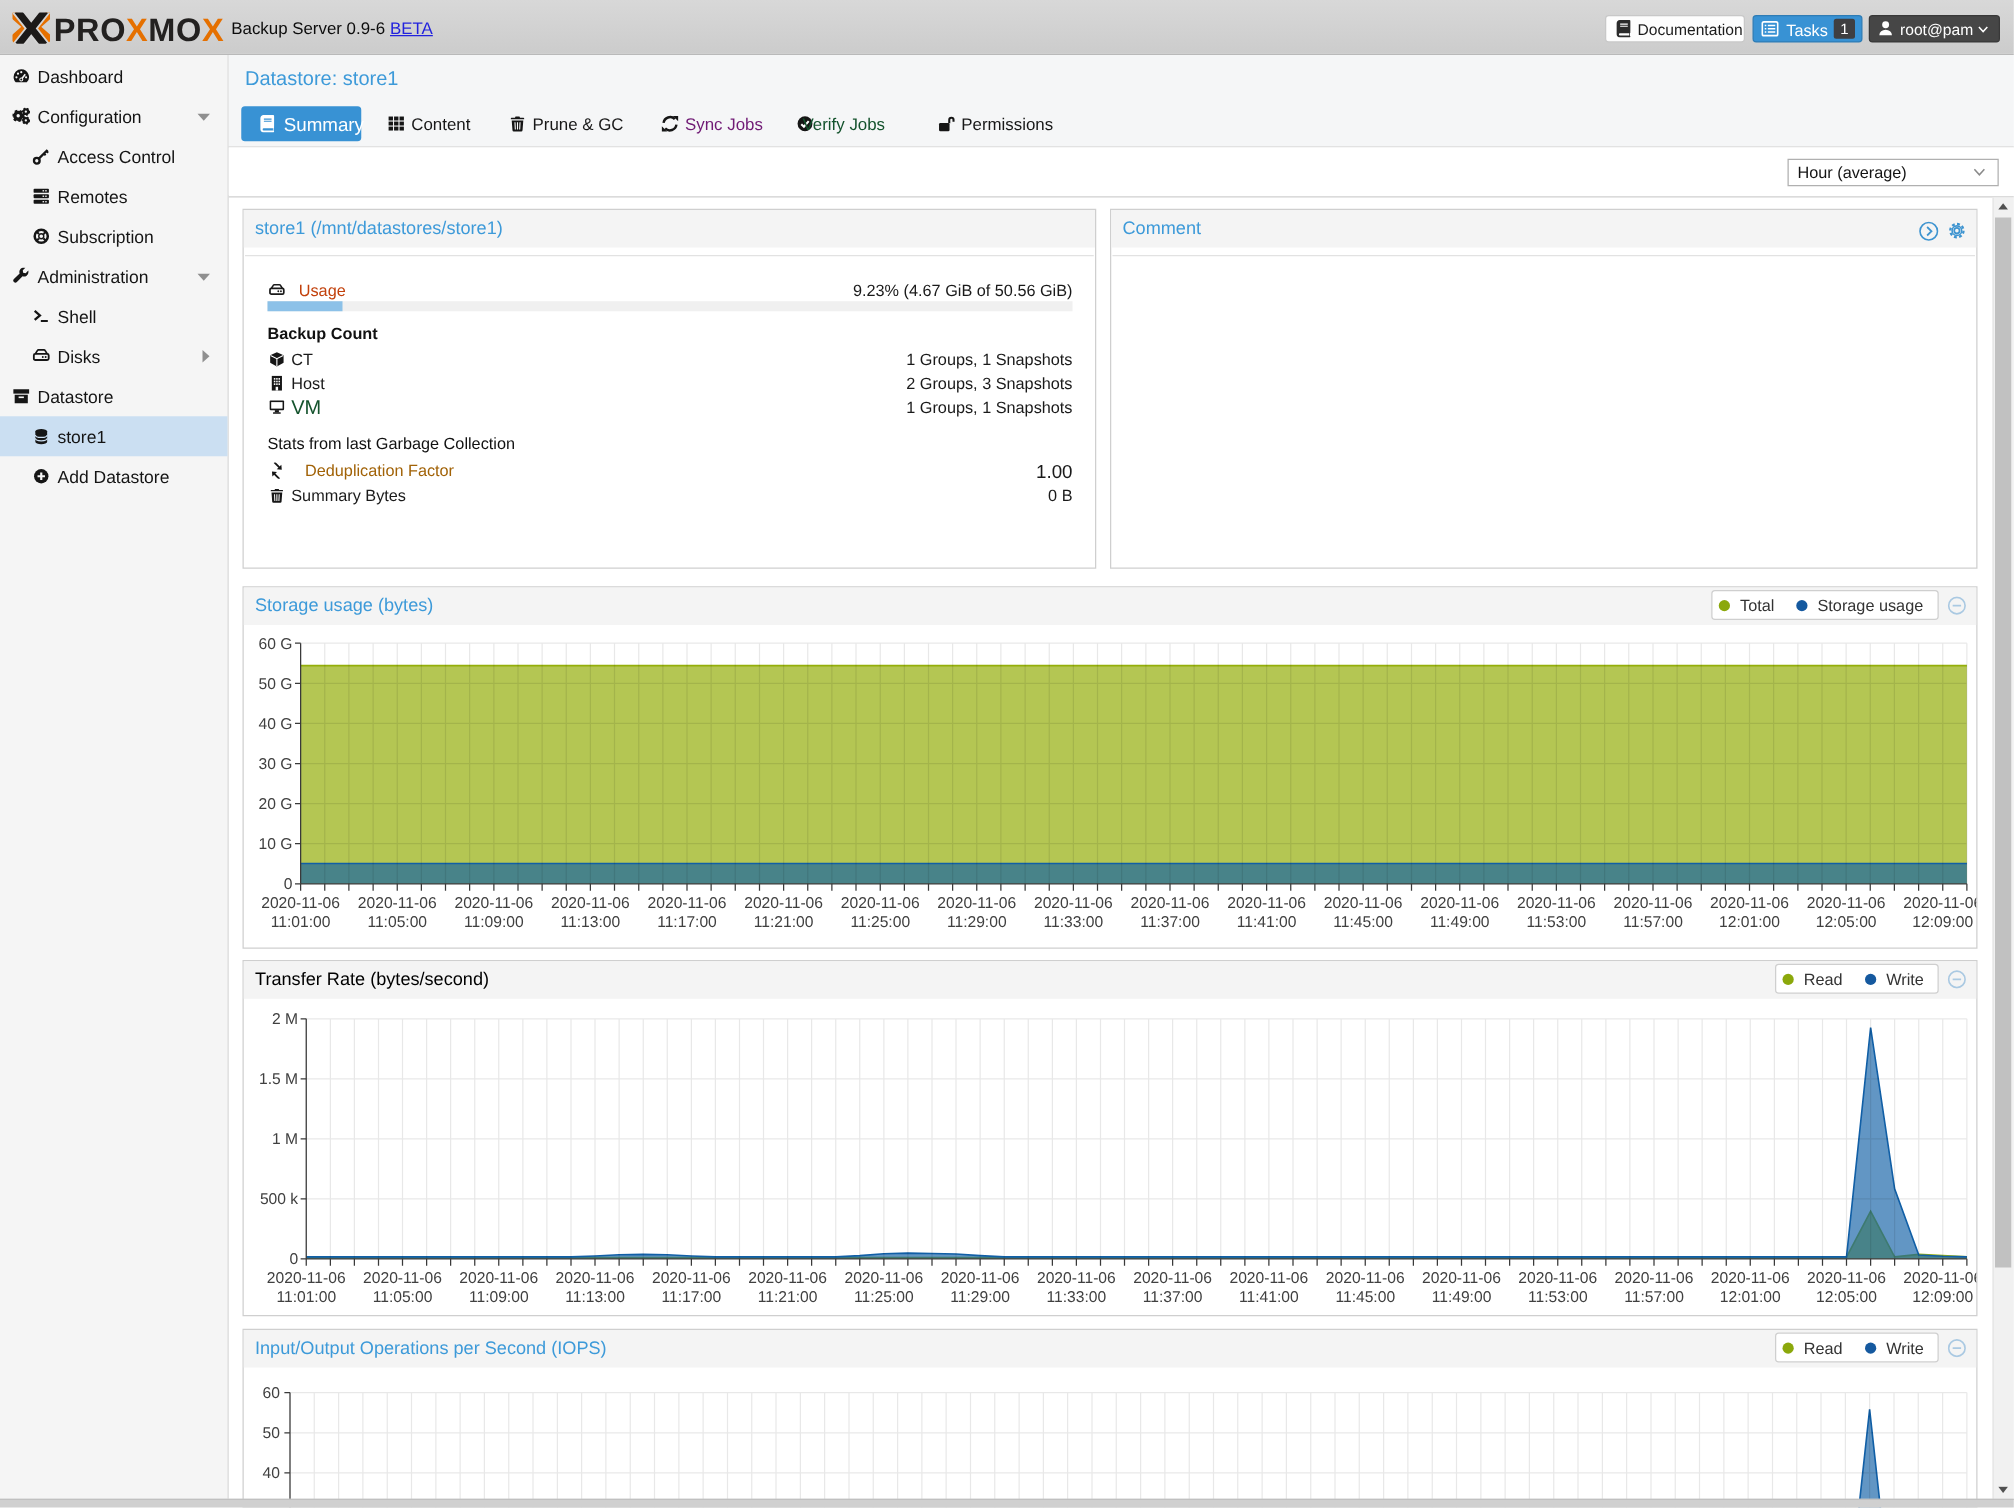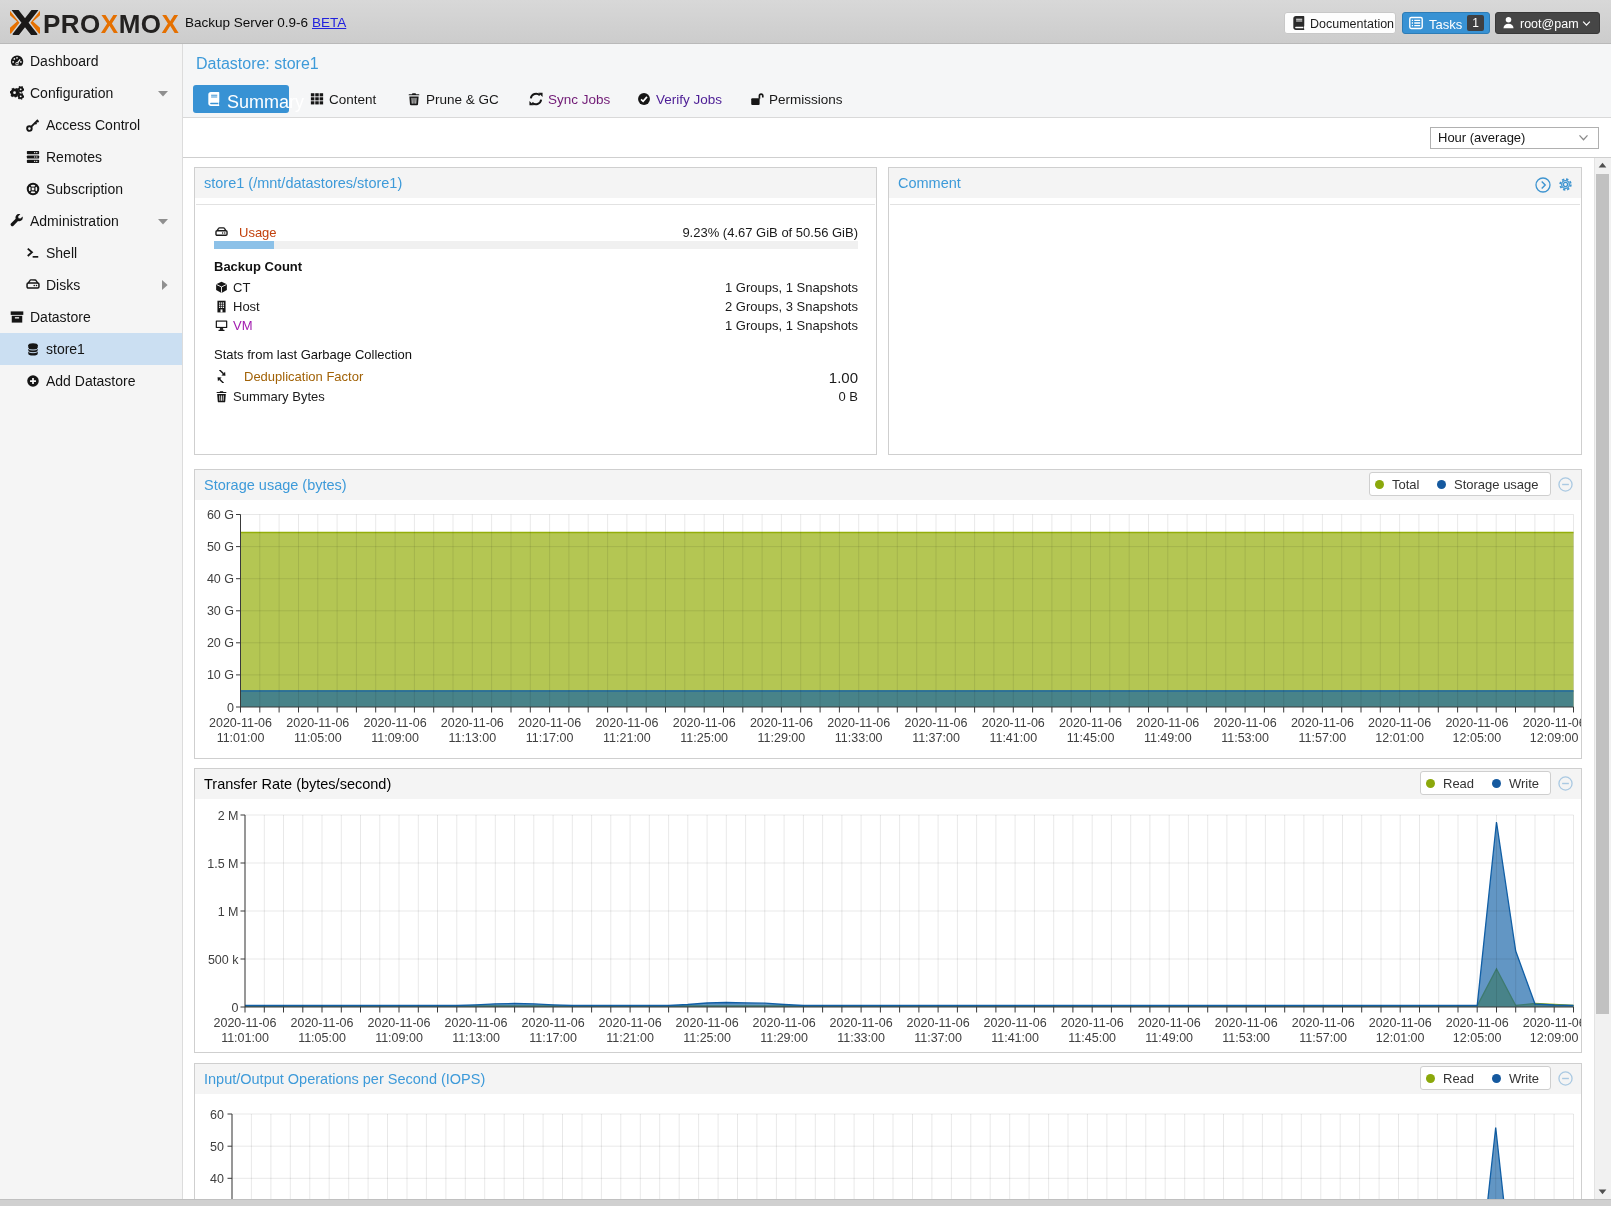--- a/index.html
+++ b/index.html
@@ -136,21 +136,21 @@
 <div class="abs" style="left:183px;top:44px;width:1428px;height:73px;background:#f5f6f7"></div>
 <div class="abs" style="left:183px;top:117px;width:1428px;height:1px;background:#d9d9d9"></div>
 <div class="abs" style="left:183px;top:118px;width:1428px;height:38px;background:#fff"></div>
 <div class="txt" style="left:196px;top:55px;font-size:16px;color:#3d9ad9">Datastore: store1</div>
 <div class="abs" style="left:193px;top:85px;width:96px;height:28px;background:#3892d4;border-radius:3px"></div>
 <svg class="abs" style="left:207px;top:92px;" width="14" height="14" viewBox="0 0 16 16">
     <path d="M14 11.4 c0.1-0.3 0.1-9.8 0-10.7 0-0.4-0.3-0.7-0.7-0.7 H4.5 C2.7 0 1.5 1.2 1.5 2.9 v10.2 c0 1.7 1.2 2.9 3 2.9 h8.8 c0.4 0 0.7-0.3 0.7-0.7 v-0.4 c0-0.2-0.1-0.4-0.3-0.6 -0.1-0.5-0.1-1.7 0-2.2 0.2-0.1 0.3-0.4 0.3-0.7z" fill="#fff"></path>
     <path d="M4.7 3.7 h7 M4.7 5.7 h7" stroke="#3892d4" stroke-width="1.1" fill="none"></path>
     <path d="M4.5 12.2 h8.5 c-0.05 0.6-0.05 1.3 0 1.9 H4.5 a0.95 0.95 0 0 1 0-1.9z" fill="#3892d4"></path>
   </svg>
-<div class="txt" style="left:227px;top:92px;font-size:18px;color:#fff">Summary</div>
+<div class="txt" style="left:227px;top:92px;font-size:15px;color:#fff">Summary</div>
 <svg class="abs" style="left:310px;top:92px;" width="14" height="14" viewBox="0 0 16 16">
     <rect x="1" y="1.4" width="4" height="3.6" fill="#161616"></rect>
     <rect x="6" y="1.4" width="4" height="3.6" fill="#161616"></rect>
     <rect x="11" y="1.4" width="4" height="3.6" fill="#161616"></rect>
     <rect x="1" y="6.0" width="4" height="3.6" fill="#161616"></rect>
     <rect x="6" y="6.0" width="4" height="3.6" fill="#161616"></rect>
     <rect x="11" y="6.0" width="4" height="3.6" fill="#161616"></rect>
     <rect x="1" y="10.6" width="4" height="3.6" fill="#161616"></rect>
     <rect x="6" y="10.6" width="4" height="3.6" fill="#161616"></rect>
     <rect x="11" y="10.6" width="4" height="3.6" fill="#161616"></rect>
@@ -166,21 +166,21 @@
     <path d="M2.1 7.2 a6.1 6.1 0 0 1 10.3-3.5" fill="none" stroke="#161616" stroke-width="2.2"></path>
     <path d="M10.6 0.9 h4.9 v4.9 z" fill="#161616"></path>
     <path d="M13.9 8.8 a6.1 6.1 0 0 1-10.3 3.5" fill="none" stroke="#161616" stroke-width="2.2"></path>
     <path d="M5.4 15.1 h-4.9 v-4.9 z" fill="#161616"></path>
   </svg>
 <div class="txt" style="left:548px;top:92px;font-size:13.5px;color:#701a75">Sync Jobs</div>
 <svg class="abs" style="left:637px;top:92px;" width="14" height="14" viewBox="0 0 16 16">
     <circle cx="8" cy="8" r="6.8" fill="#161616"></circle>
     <path d="M4.6 8.4 L7 10.7 L11.4 5.6" fill="none" stroke="#fff" stroke-width="1.9"></path>
   </svg>
-<div class="txt" style="left:656px;top:92px;font-size:13.5px;color:#4c1d95">Verify Jobs</div>
+<div class="txt" style="left:642px;top:92px;font-size:13.5px;color:#14532d">Verify Jobs</div>
 <svg class="abs" style="left:750px;top:92px;" width="14" height="14" viewBox="0 0 16 16">
     <path d="M9.8 7.6 V4.4 a2.9 2.9 0 0 1 5.8 0 V6.2 H13.7 V4.4 a1 1 0 0 0-2 0 V7.6 Z" fill="#161616"></path>
     <rect x="1.4" y="7.2" width="9.6" height="7.6" rx="1.2" fill="#161616"></rect>
   </svg>
 <div class="txt" style="left:769px;top:92px;font-size:13.5px;color:#181818">Permissions</div>
 <div class="abs" style="left:183px;top:157px;width:1428px;height:1px;background:#cfcfcf"></div>
 <div class="abs" style="left:1430px;top:127px;width:169px;height:22px;background:#fff;border:1px solid #b0b0b0"></div>
 <div class="txt" style="left:1438px;top:130px;font-size:13px;color:#141414">Hour (average)</div>
 <svg class="abs" style="left:1578px;top:134px;" width="11" height="8" viewBox="0 0 12 9">
     <path d="M1.5 1.5 L6 6.5 L10.5 1.5" fill="none" stroke="#8a8a8a" stroke-width="1.4"></path>
@@ -220,21 +220,21 @@
     <rect x="6.8" y="11.6" width="2.4" height="3.7" fill="#fff"></rect>
   </svg>
 <div class="txt" style="left:233px;top:299px;font-size:13px;color:#1a1a1a">Host</div>
 <div class="txt" style="right:753px;top:299px;font-size:13px;color:#1a1a1a">2 Groups, 3 Snapshots</div>
 <svg class="abs" style="left:215px;top:319px;" width="13" height="13" viewBox="0 0 16 16">
     <rect x="0.9" y="1.8" width="14.2" height="9.4" rx="0.8" fill="#161616"></rect>
     <rect x="2.4" y="3.3" width="11.2" height="6.4" fill="#fff"></rect>
     <rect x="6" y="11.2" width="4" height="2.2" fill="#161616"></rect>
     <rect x="4.2" y="13.2" width="7.6" height="1.5" rx="0.5" fill="#161616"></rect>
   </svg>
-<div class="txt" style="left:233px;top:318px;font-size:13px;color:#a21caf">VM</div>
+<div class="txt" style="left:233px;top:318px;font-size:16px;color:#14532d">VM</div>
 <div class="txt" style="right:753px;top:318px;font-size:13px;color:#1a1a1a">1 Groups, 1 Snapshots</div>
 <div class="txt" style="left:214px;top:347px;font-size:13px;font-weight:normal;color:#111">Stats from last Garbage Collection</div>
 <svg class="abs" style="left:215px;top:370px;" width="13" height="13" viewBox="0 0 16 16">
     <g transform="translate(8.6 7.4) rotate(-45)">
       <path d="M0 -1 H6.4 L3.2 2.8 Z" fill="#161616"></path>
       <rect x="2.3" y="-7.6" width="1.8" height="7" fill="#161616"></rect>
     </g>
     <g transform="translate(7.4 8.6) rotate(135)">
       <path d="M0 -1 H6.4 L3.2 2.8 Z" fill="#161616"></path>
       <rect x="2.3" y="-7.6" width="1.8" height="7" fill="#161616"></rect>

